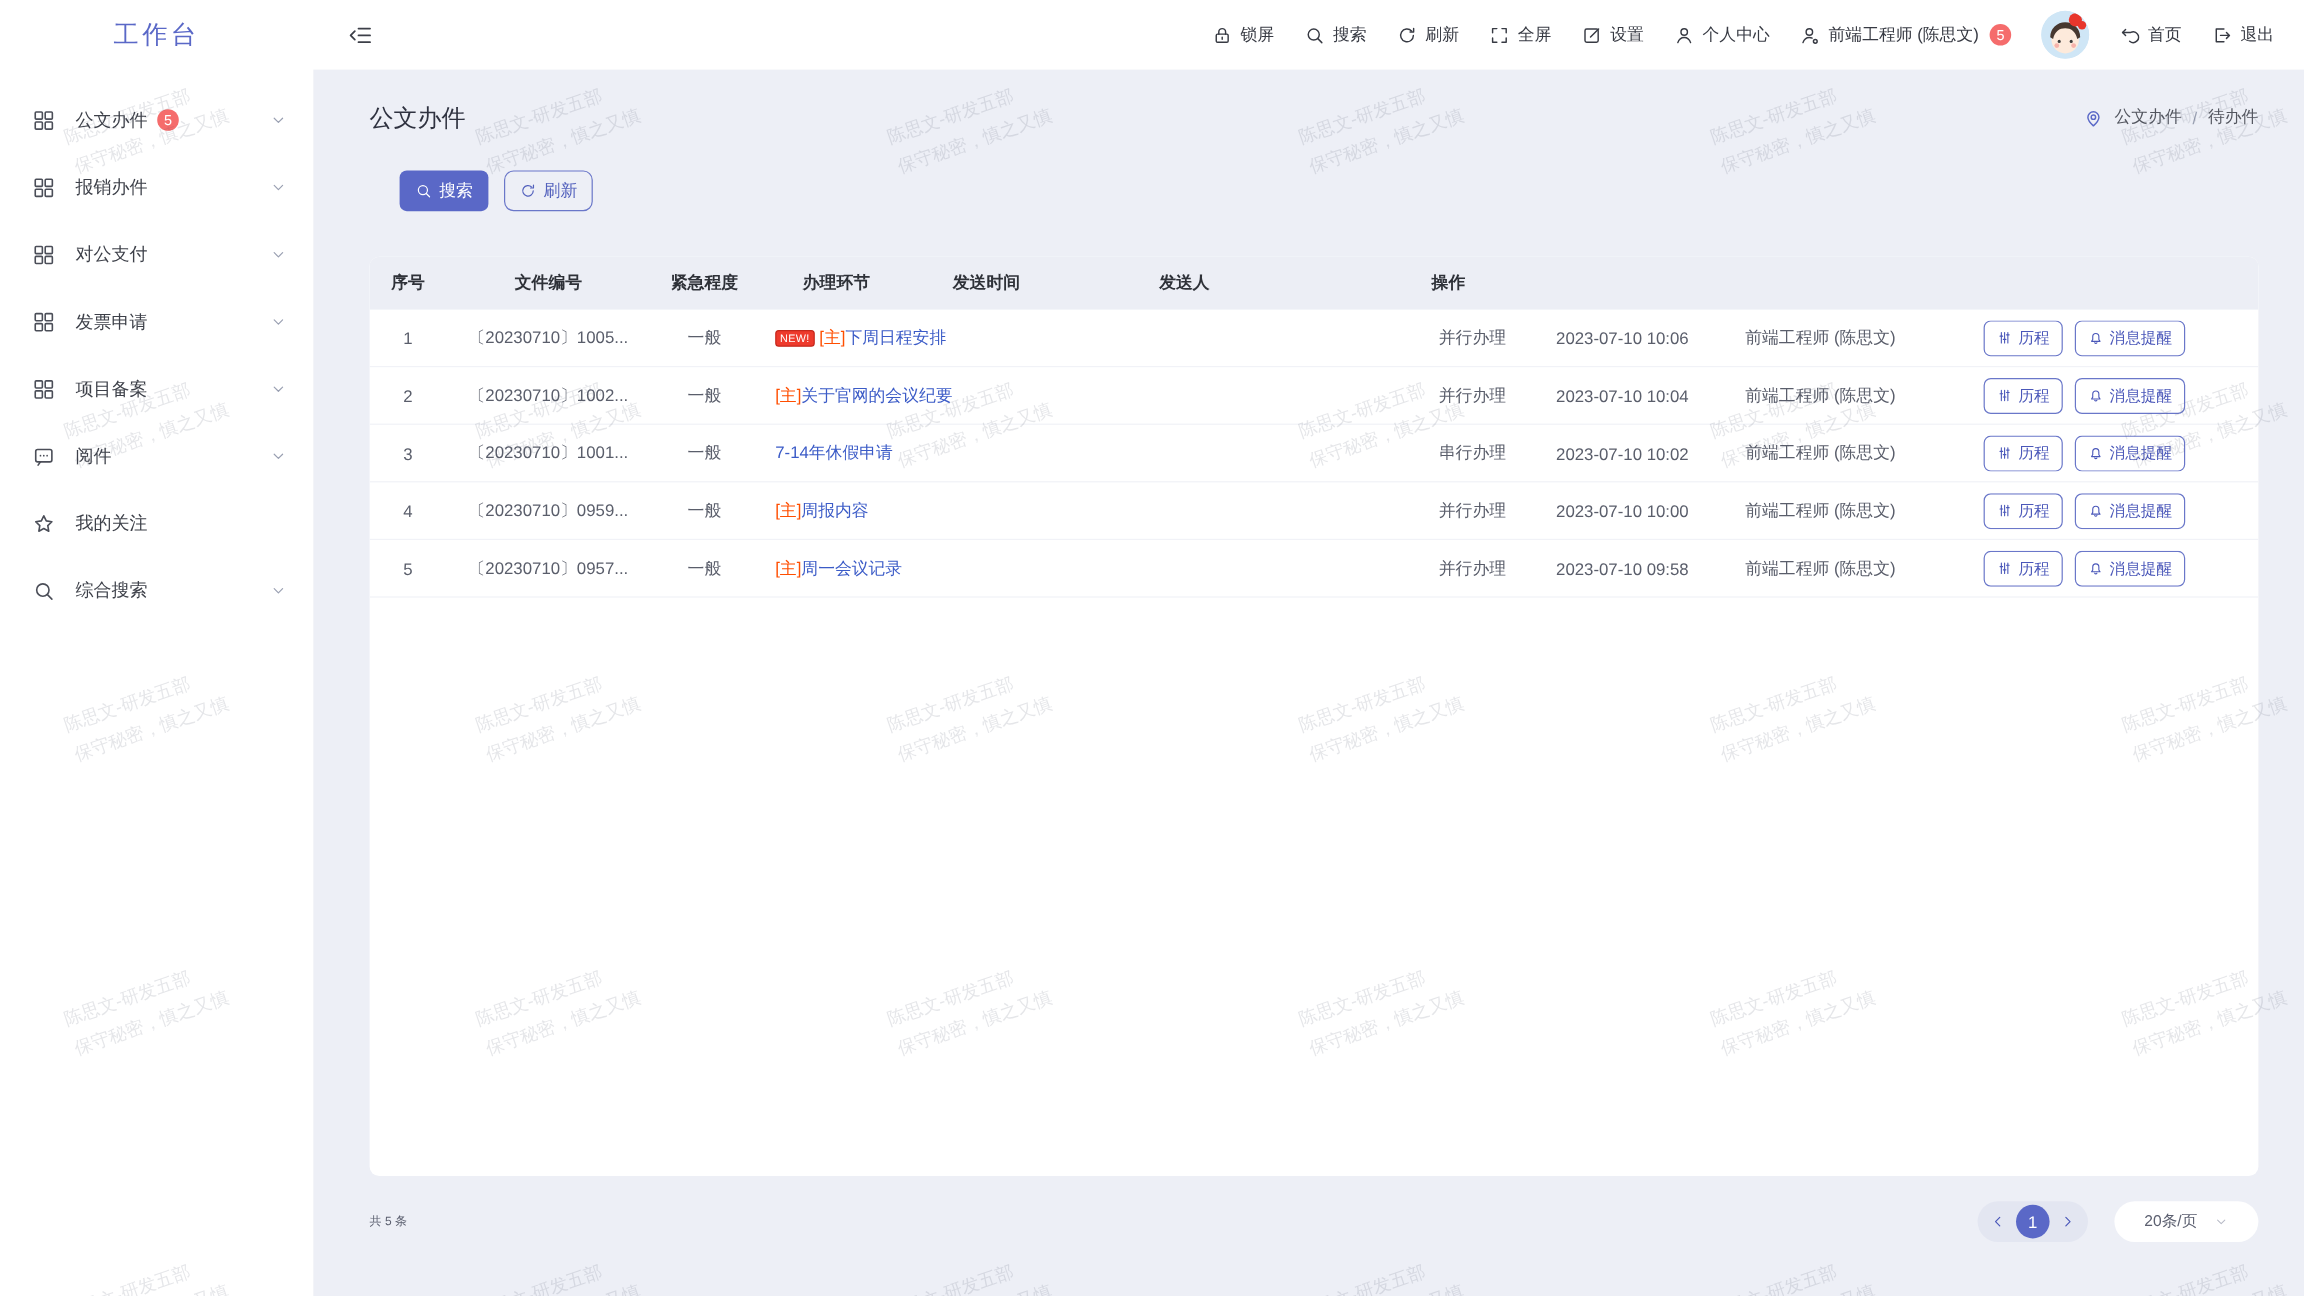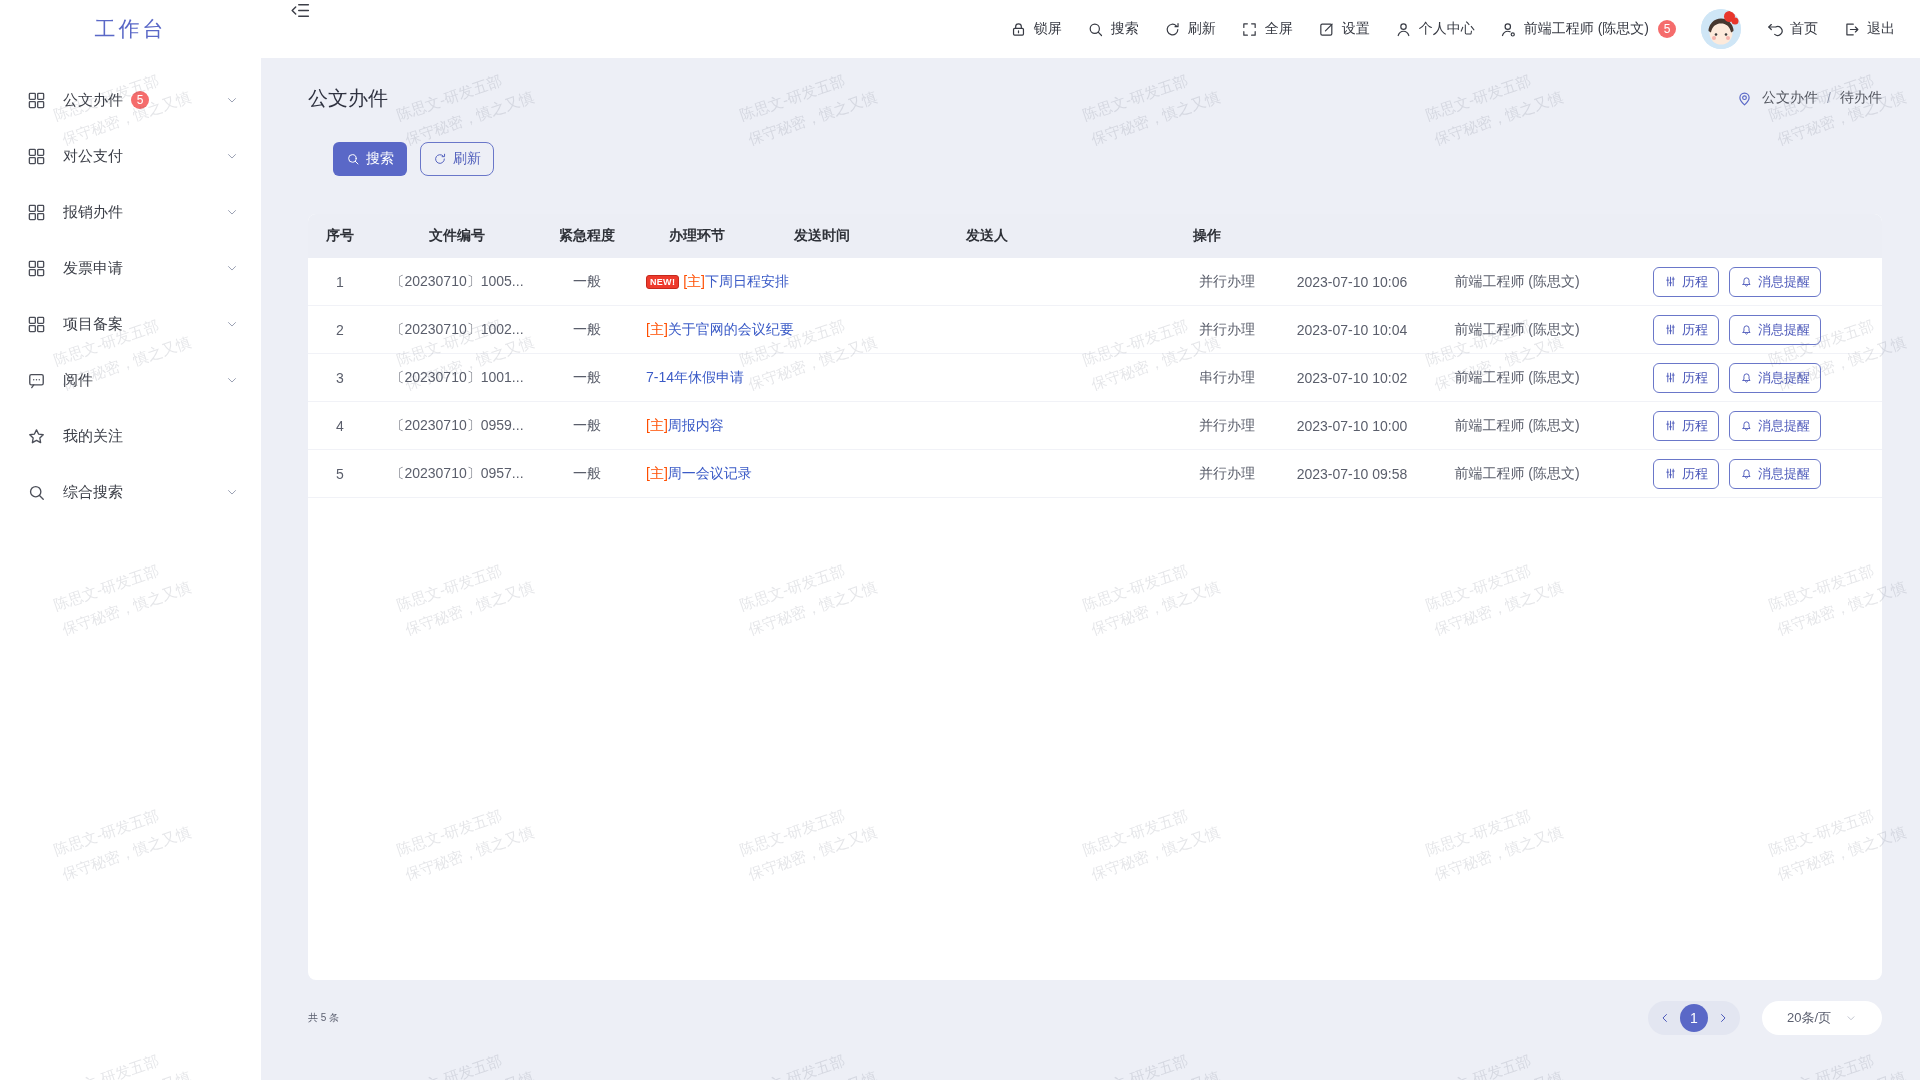--- a/index.html
+++ b/index.html
@@ -13,21 +13,21 @@
   .menu-item{height:56px;display:flex;align-items:center;padding:0 22px 0 27px;cursor:pointer;color:#3d4049;font-size:15px;}
   .mi-icon{width:19px;height:19px;color:#4b4e58;flex:none;display:flex;}
   .mi-icon svg{width:19px;height:19px;}
   .mi-label{margin-left:17px;}
   .mi-badge{margin-left:8px;min-width:18px;height:18px;border-radius:9px;background:#F56C6C;color:#fff;font-size:12px;display:flex;align-items:center;justify-content:center;padding:0 5px;box-sizing:border-box;}
   .mi-chevron{margin-left:auto;color:#9aa0b2;display:flex;}
   .mi-chevron svg{width:14px;height:14px;}
 
   
   .right{flex:1;display:flex;flex-direction:column;min-width:0;}
-  .topbar{height:58px;flex:none;display:flex;background:#fff;padding:0 25px 0 29px;}
+  .topbar{height:58px;flex:none;display:flex;align-items:center;background:#fff;padding:0 25px 0 29px;}
   .fold{width:21px;height:21px;color:#3c3f48;cursor:pointer;display:flex;}
   .fold svg{width:21px;height:21px;}
   .tb-right{margin-left:auto;display:flex;align-items:center;gap:25px;}
   .tb-item{display:flex;align-items:center;gap:7px;font-size:14px;color:#373a43;cursor:pointer;white-space:nowrap;}
   .tb-item svg{width:17px;height:17px;}
   .tb-badge{background:#F56C6C;color:#fff;border-radius:9px;min-width:18px;height:18px;font-size:12px;display:flex;align-items:center;justify-content:center;padding:0 5px;box-sizing:border-box;margin-left:2px;}
   .avatar{width:40px;height:40px;border-radius:50%;overflow:hidden;cursor:pointer;flex:none;background:#cfe6f6;}
 
   
   .content{flex:1;background:#EDEFF6;padding:0 38px 0 47px;position:relative;display:flex;flex-direction:column;min-height:0;}
@@ -47,21 +47,21 @@
   .btn-search{margin-left:25px;height:34px;padding:0 13px;background:#5A68C7;color:#fff;border:none;border-radius:6px;display:flex;align-items:center;gap:6px;font-size:14px;cursor:pointer;font-family:inherit;}
   .btn-search svg{width:14px;height:14px;}
   .btn-refresh{margin-left:13px;height:34px;padding:0 12px;background:transparent;color:#5361bd;border:1px solid #6a77c9;border-radius:8px;display:flex;align-items:center;gap:6px;font-size:14px;cursor:pointer;font-family:inherit;}
   .btn-refresh svg{width:14px;height:14px;}
 
   .card{margin-top:36px;background:#fff;border-radius:8px;height:766px;overflow:hidden;flex:none;}
   .thead{height:44px;background:#ECEEF5;display:flex;align-items:center;font-size:14px;font-weight:bold;color:#2e3138;}
   .th,.td{flex:none;display:flex;align-items:center;justify-content:center;box-sizing:border-box;overflow:hidden;white-space:nowrap;}
   .th.left,.td.left{justify-content:flex-start;padding-left:14px;}
   .trow{height:47px;display:flex;align-items:center;border-bottom:1px solid #F1F2F7;font-size:14px;color:#5a5e6b;}
-  .new-badge{background:#EE3A2C;border:1px solid #c5281c;color:#fff;font-size:9px;font-weight:bold;padding:1px 3px;border-radius:3px;letter-spacing:.3px;margin-right:4px;flex:none;text-align:center;}
+  .new-badge{background:#EE3A2C;border:1px solid #c5281c;color:#fff;font-size:9px;font-weight:normal;padding:1px 3px;border-radius:3px;letter-spacing:.3px;margin-right:4px;flex:none;text-align:center;}
   .tag{color:#FF4E00;flex:none;}
   .title-link{color:#3B5BC7;cursor:pointer;}
   .actions-cell{gap:10px;}
   .act-btn{height:30px;display:flex;align-items:center;gap:5px;padding:0 10px;border-radius:6px;border:1px solid #6a77c9;color:#4a57b9;font-size:13px;background:#fff;cursor:pointer;font-family:inherit;}
   .act-btn svg{width:13px;height:13px;}
 
   .footer-row{margin-top:20px;display:flex;align-items:center;height:36px;flex:none;}
   .total{font-size:10px;color:#5c6070;}
   .pager{margin-left:auto;display:flex;align-items:center;background:#E3E6F1;border-radius:18px;height:34px;padding:0 5px;gap:3px;}
   .pg-arrow{width:24px;height:24px;display:flex;align-items:center;justify-content:center;color:#4a57b9;cursor:pointer;}
@@ -101,37 +101,37 @@
         </div>
         <div class="menu-item">
           <span class="mi-icon">
             <svg viewBox="0 0 24 24" fill="none" stroke="currentColor" stroke-width="1.7" stroke-linecap="round" stroke-linejoin="round">
               <rect x="3" y="3" width="7.5" height="7.5" rx="1"></rect>
               <rect x="13.5" y="3" width="7.5" height="7.5" rx="1"></rect>
               <rect x="3" y="13.5" width="7.5" height="7.5" rx="1"></rect>
               <rect x="13.5" y="13.5" width="7.5" height="7.5" rx="1"></rect>
             </svg>
           </span>
-          <span class="mi-label">对公支付</span>
+          <span class="mi-label">报销办件</span>
           <span class="mi-chevron">
             <svg viewBox="0 0 24 24" fill="none" stroke="currentColor" stroke-width="1.7" stroke-linecap="round" stroke-linejoin="round">
               <path d="M6 9.5l6 6 6-6"></path>
             </svg>
           </span>
         </div>
         <div class="menu-item">
           <span class="mi-icon">
             <svg viewBox="0 0 24 24" fill="none" stroke="currentColor" stroke-width="1.7" stroke-linecap="round" stroke-linejoin="round">
               <rect x="3" y="3" width="7.5" height="7.5" rx="1"></rect>
               <rect x="13.5" y="3" width="7.5" height="7.5" rx="1"></rect>
               <rect x="3" y="13.5" width="7.5" height="7.5" rx="1"></rect>
               <rect x="13.5" y="13.5" width="7.5" height="7.5" rx="1"></rect>
             </svg>
           </span>
-          <span class="mi-label">报销办件</span>
+          <span class="mi-label">对公支付</span>
           <span class="mi-chevron">
             <svg viewBox="0 0 24 24" fill="none" stroke="currentColor" stroke-width="1.7" stroke-linecap="round" stroke-linejoin="round">
               <path d="M6 9.5l6 6 6-6"></path>
             </svg>
           </span>
         </div>
         <div class="menu-item">
           <span class="mi-icon">
             <svg viewBox="0 0 24 24" fill="none" stroke="currentColor" stroke-width="1.7" stroke-linecap="round" stroke-linejoin="round">
               <rect x="3" y="3" width="7.5" height="7.5" rx="1"></rect>

